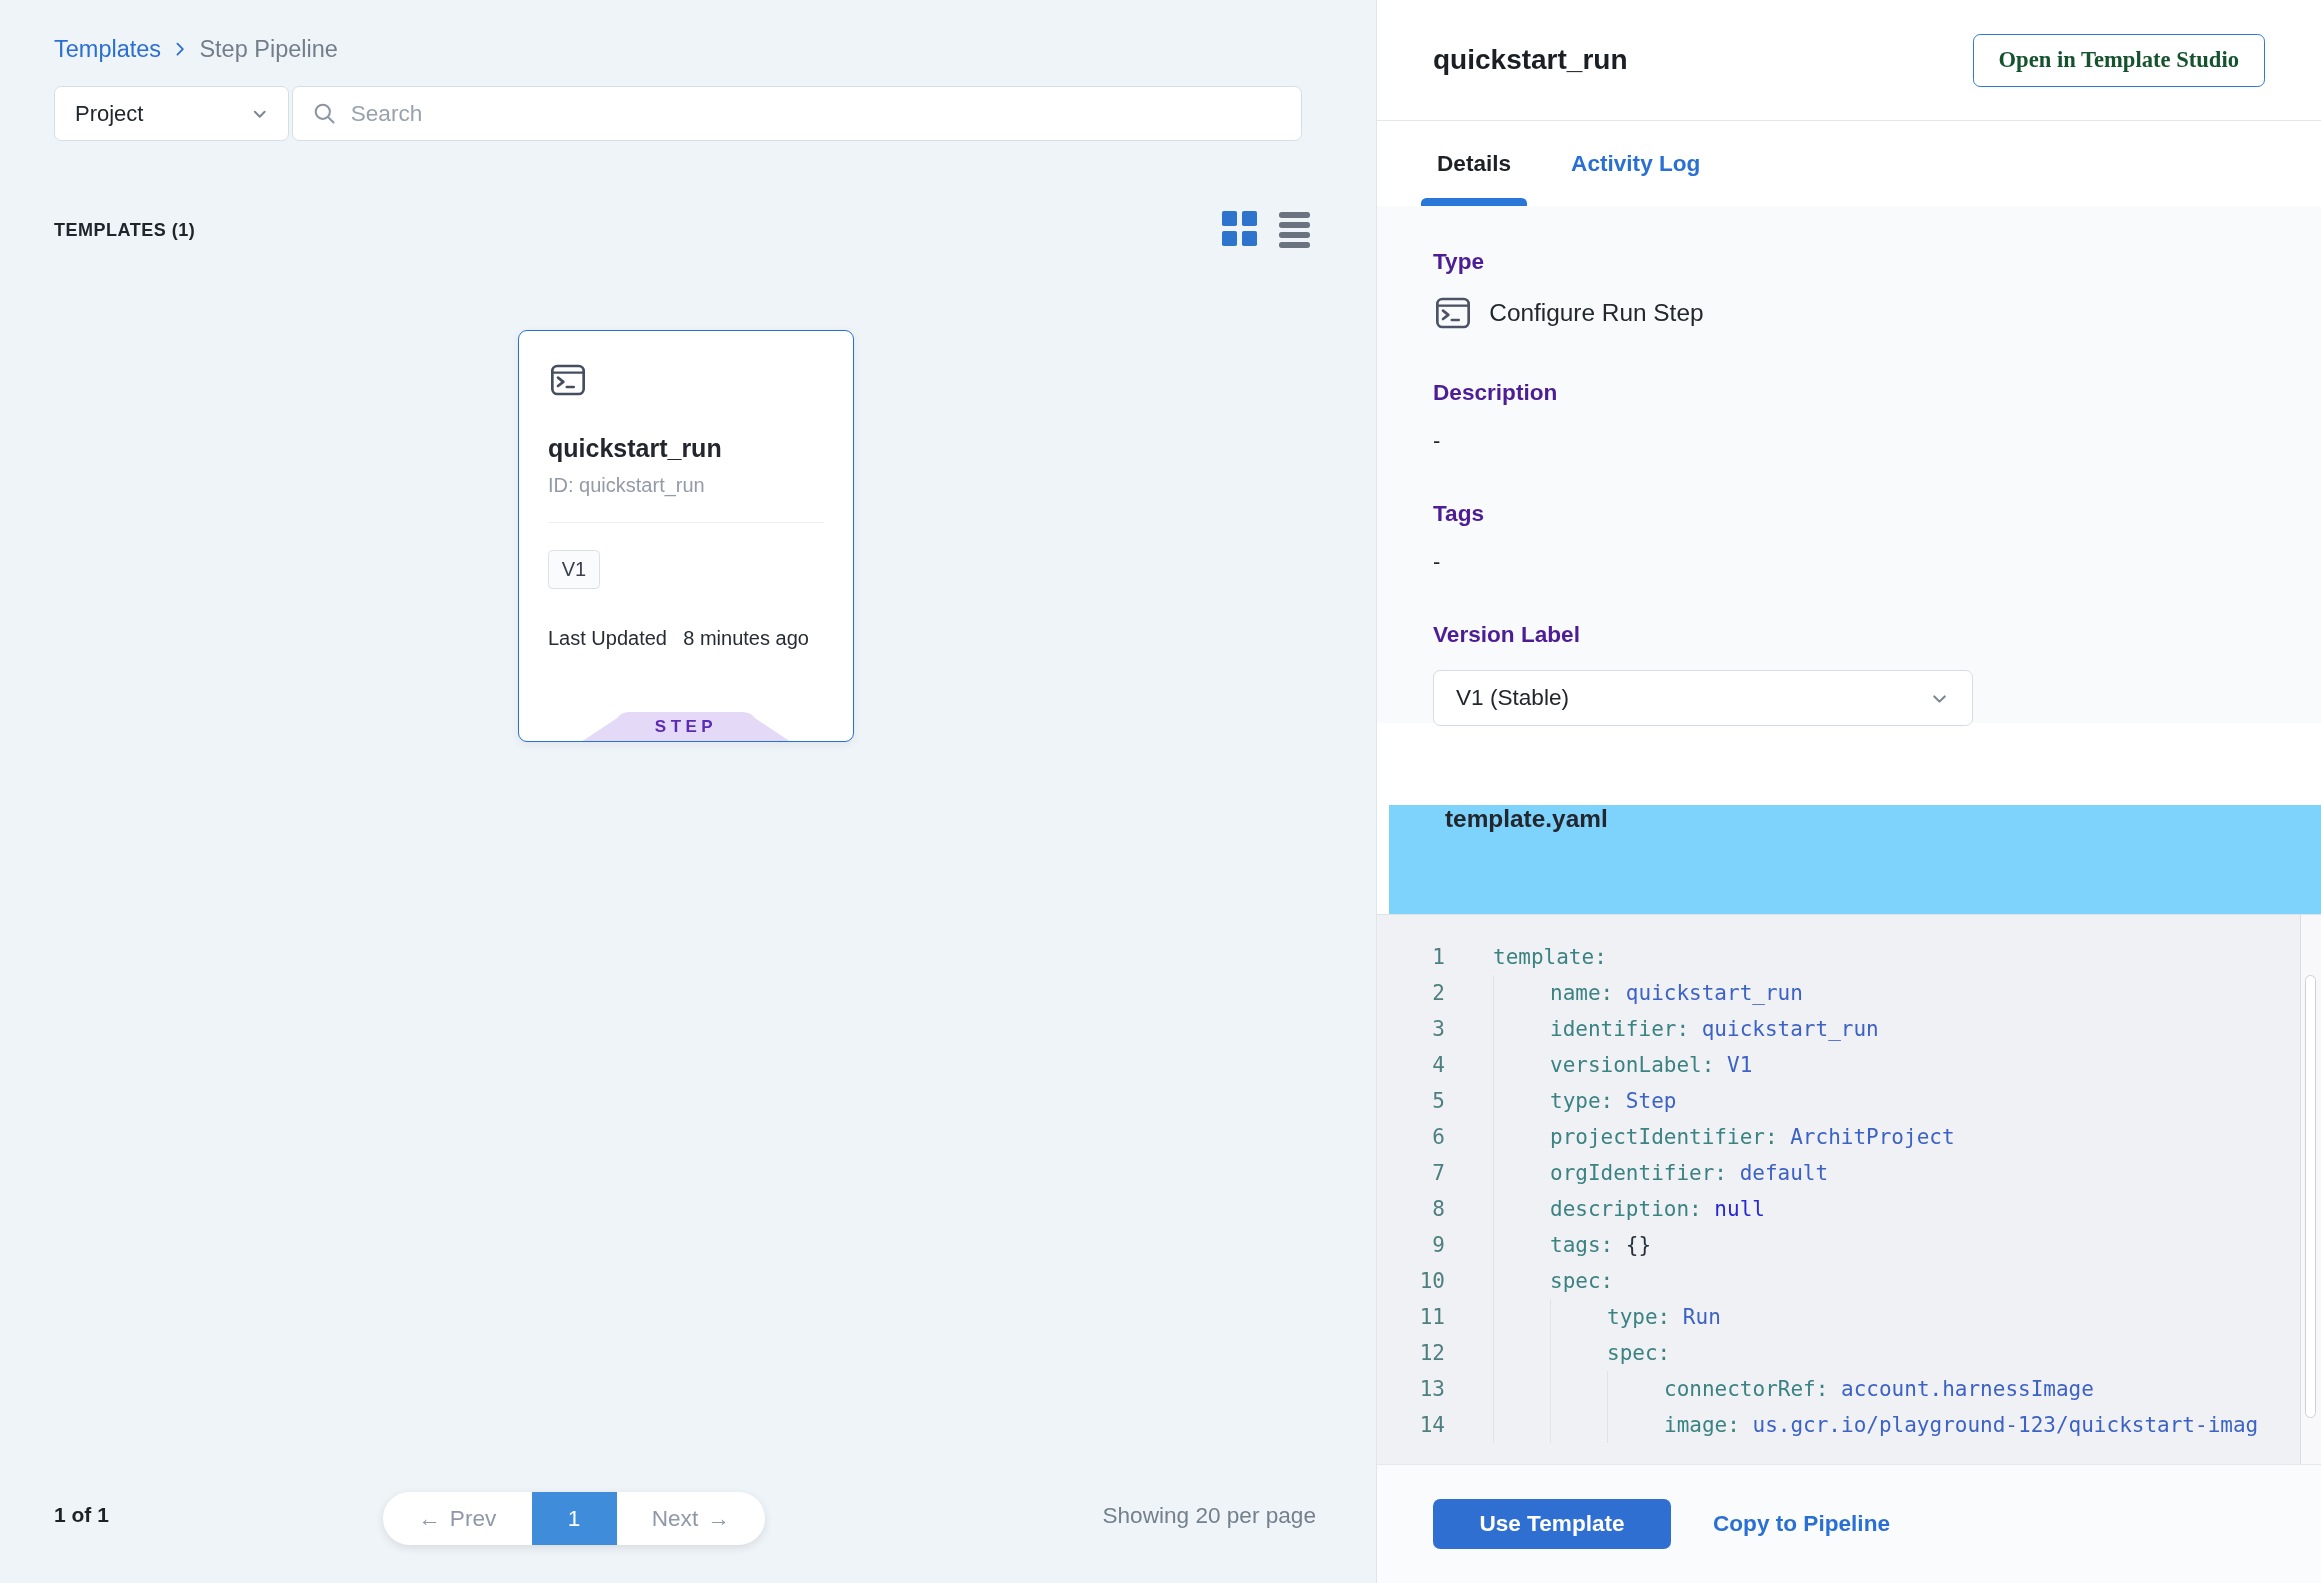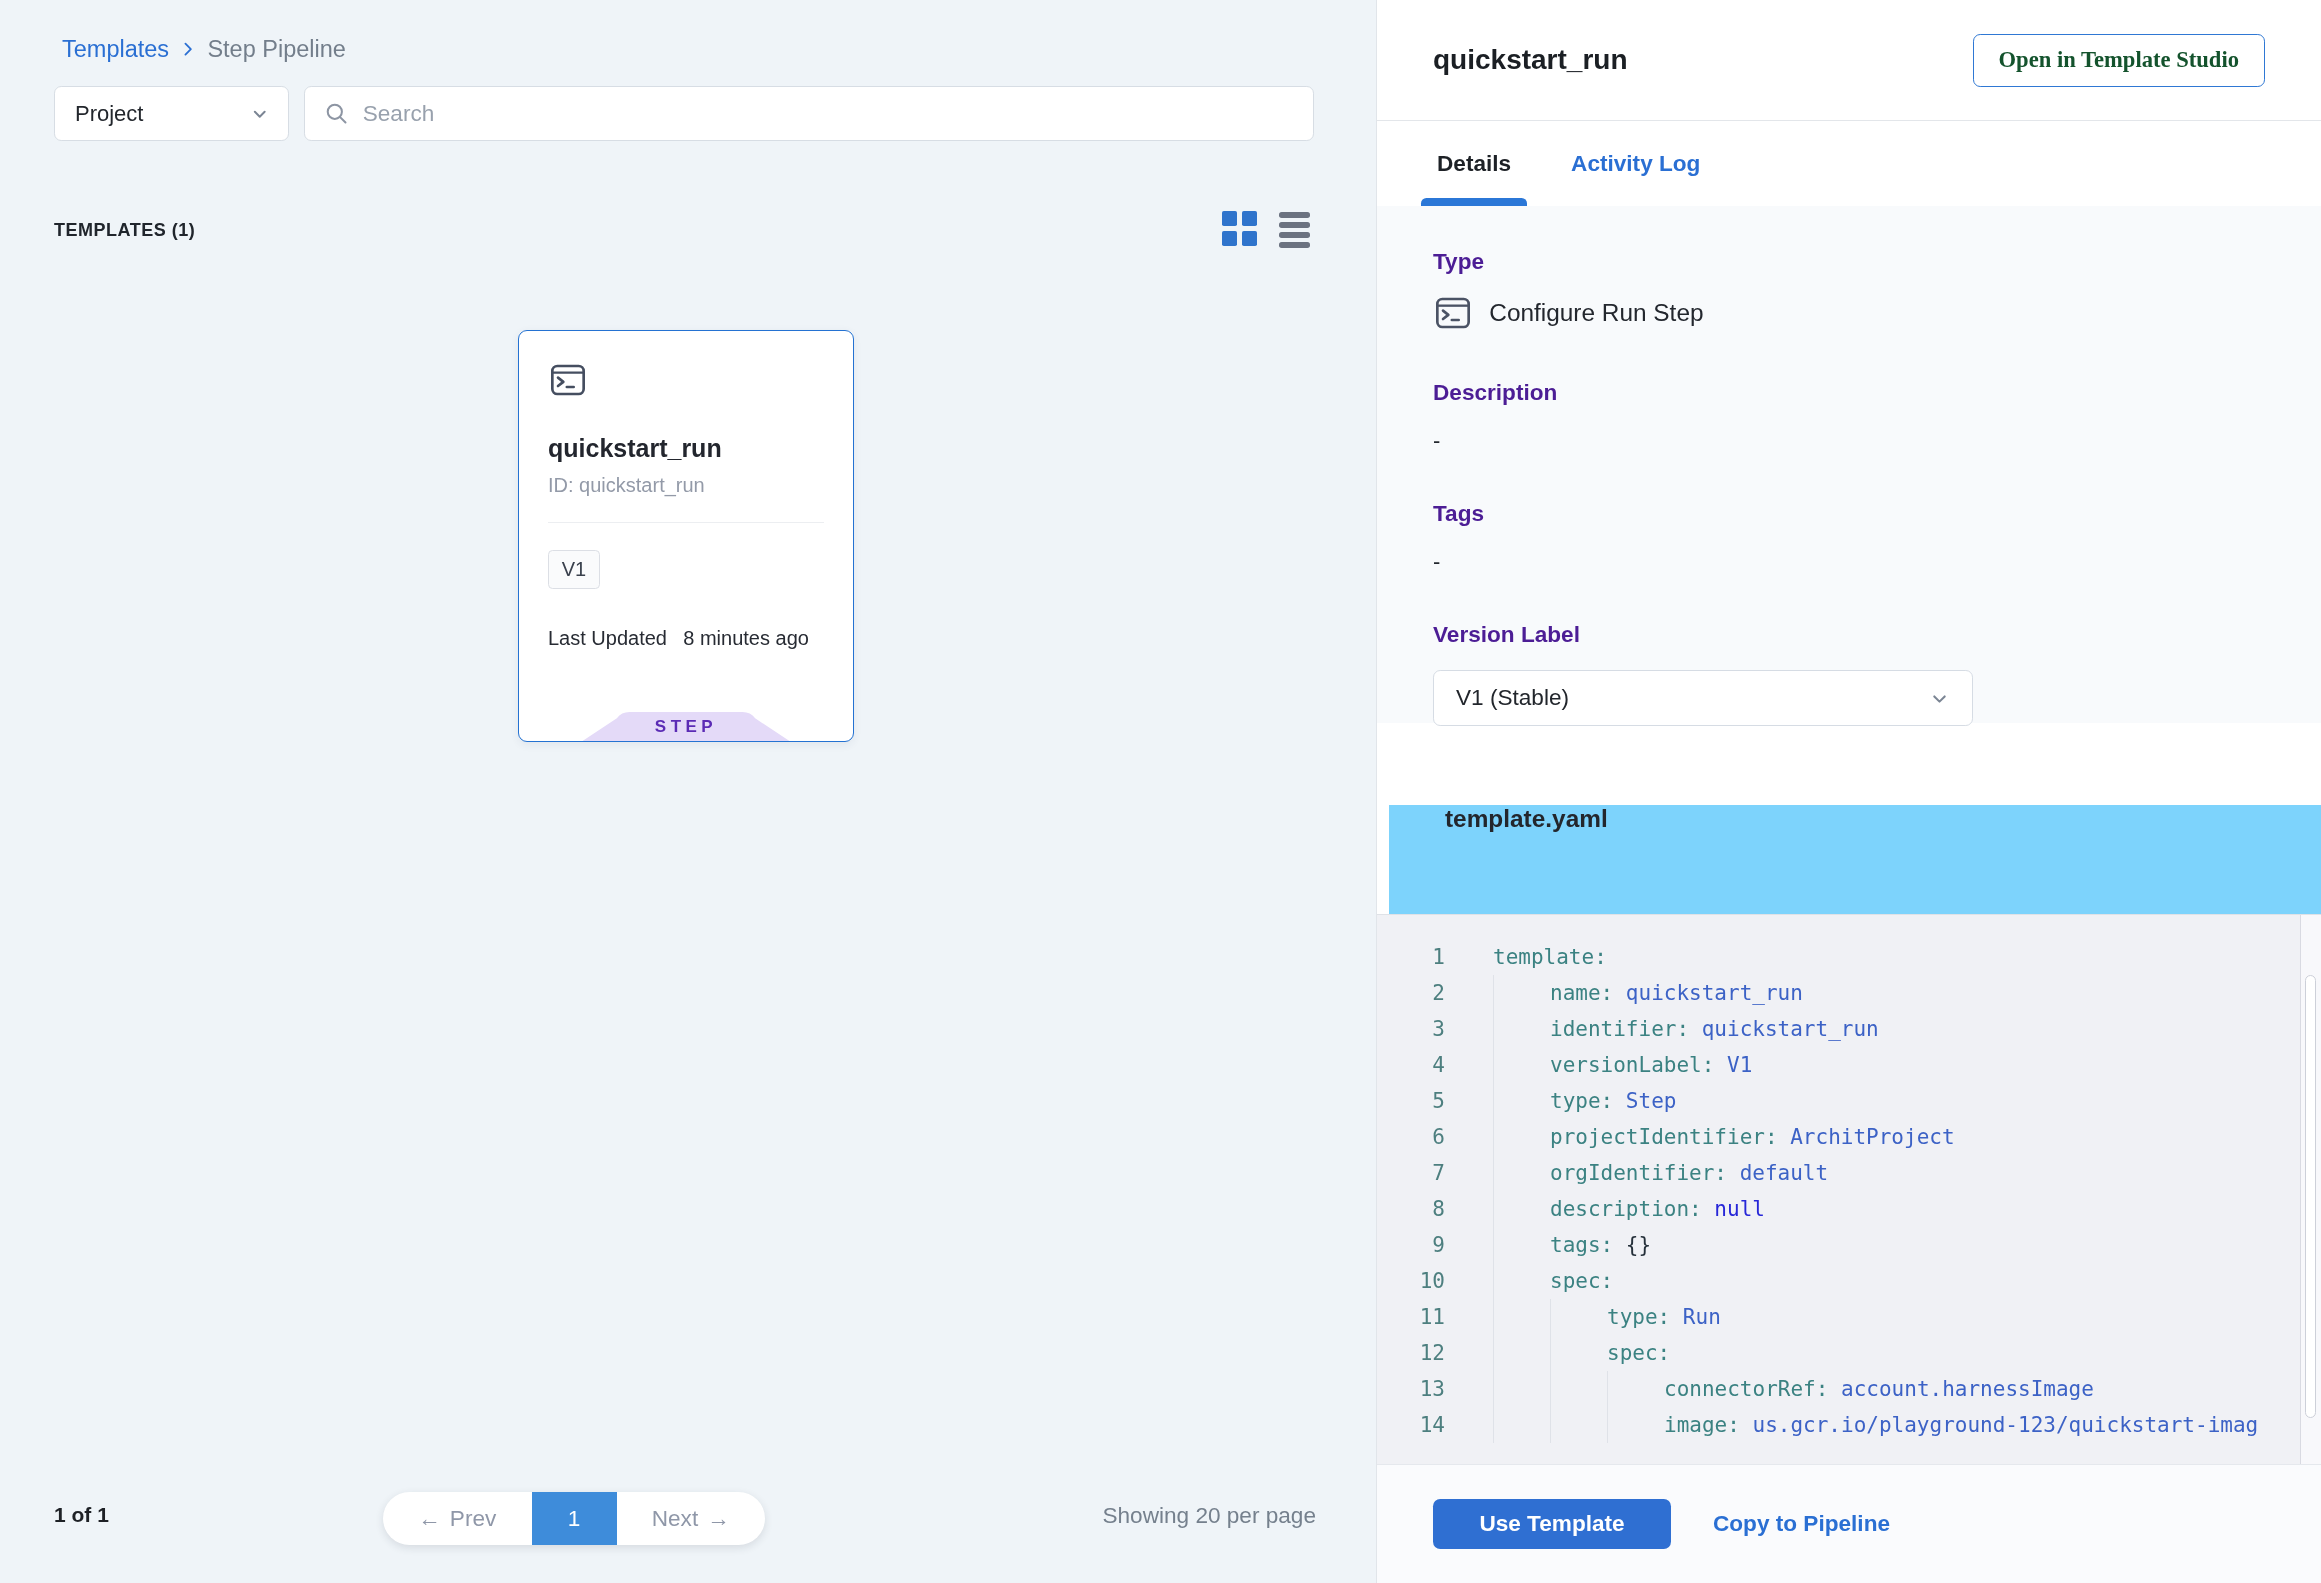--- a/index.html
+++ b/index.html
@@ -6,29 +6,29 @@
   html,body { width:2321px; height:1583px; }
   body { font-family:"Liberation Sans", sans-serif; background:#ffffff; position:relative; overflow:hidden; }
 
   .app { position:absolute; inset:0; width:2321px; height:1583px; }
 
   
   .left-panel { position:absolute; left:0; top:0; width:1377px; height:1583px;
                 background:#eff4f8; border-right:0.9px solid #e1e5ea; }
 
   .breadcrumb { position:absolute; left:54px; top:36px; display:flex; align-items:center; gap:11px; font-size:23.5px; }
-  .crumb-link { color:#2a6fd3; cursor:pointer;margin-left:8px; }
+  .crumb-link { color:#2a6fd3; cursor:pointer; }
   .crumb-current { color:#737e8b; }
 
   .scope-select { position:absolute; left:54px; top:86px; width:235px; height:55px;
                   background:#fff; border:0.9px solid #d7dde4; border-radius:7.2px;
                   display:flex; align-items:center; padding:0 16.3px 0 20px; }
   .scope-select .lbl { font-size:22px; color:#22262c; flex:1; }
 
-  .search-box { position:absolute; left:304px; top:86px; width:1010px; height:55px;
+  .search-box { position:absolute; left:292px; top:86px; width:1010px; height:55px;
                 background:#fff; border:0.9px solid #d7dde4; border-radius:7.2px;
                 display:flex; align-items:center; padding:0 18px; gap:12.7px; }
   .search-box input { border:none; outline:none; flex:1; font-size:22.6px; color:#2a2f36; background:transparent; font-family:"Liberation Sans",sans-serif; }
   .search-box input::placeholder { color:#98a1ad; }
 
   .list-header { position:absolute; left:54px; top:220px; font-size:18px; font-weight:bold; letter-spacing:0.5px; color:#20252c; }
 
   .view-toggle-grid { position:absolute; left:1222px; top:211px; width:35px; height:35px;
                       display:grid; grid-template-columns:15.4px 15.4px; grid-template-rows:15.4px 15.4px; gap:4.5px; cursor:pointer; }
   .view-toggle-grid i { background:#2f74cc; border-radius:1.8px; }

